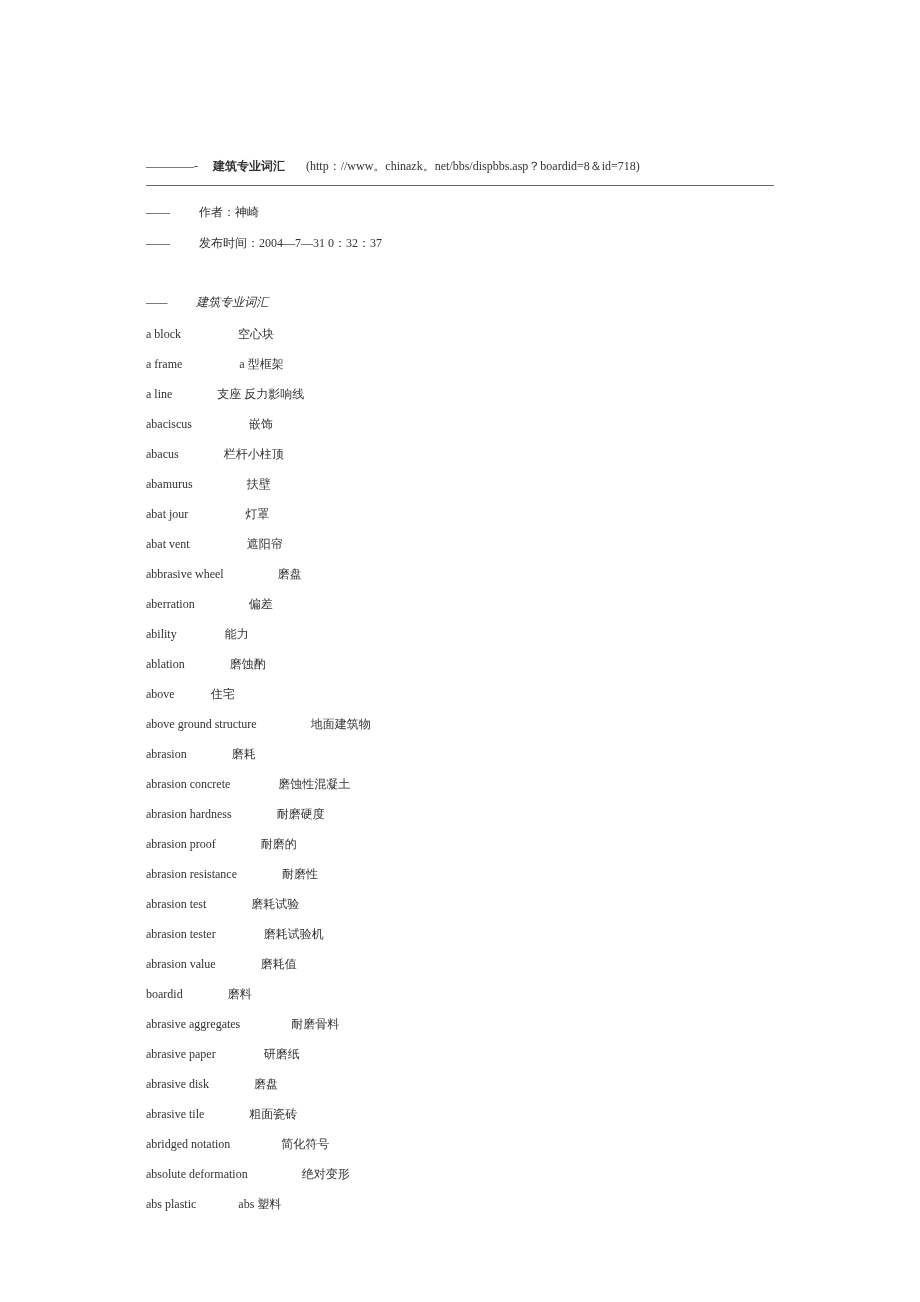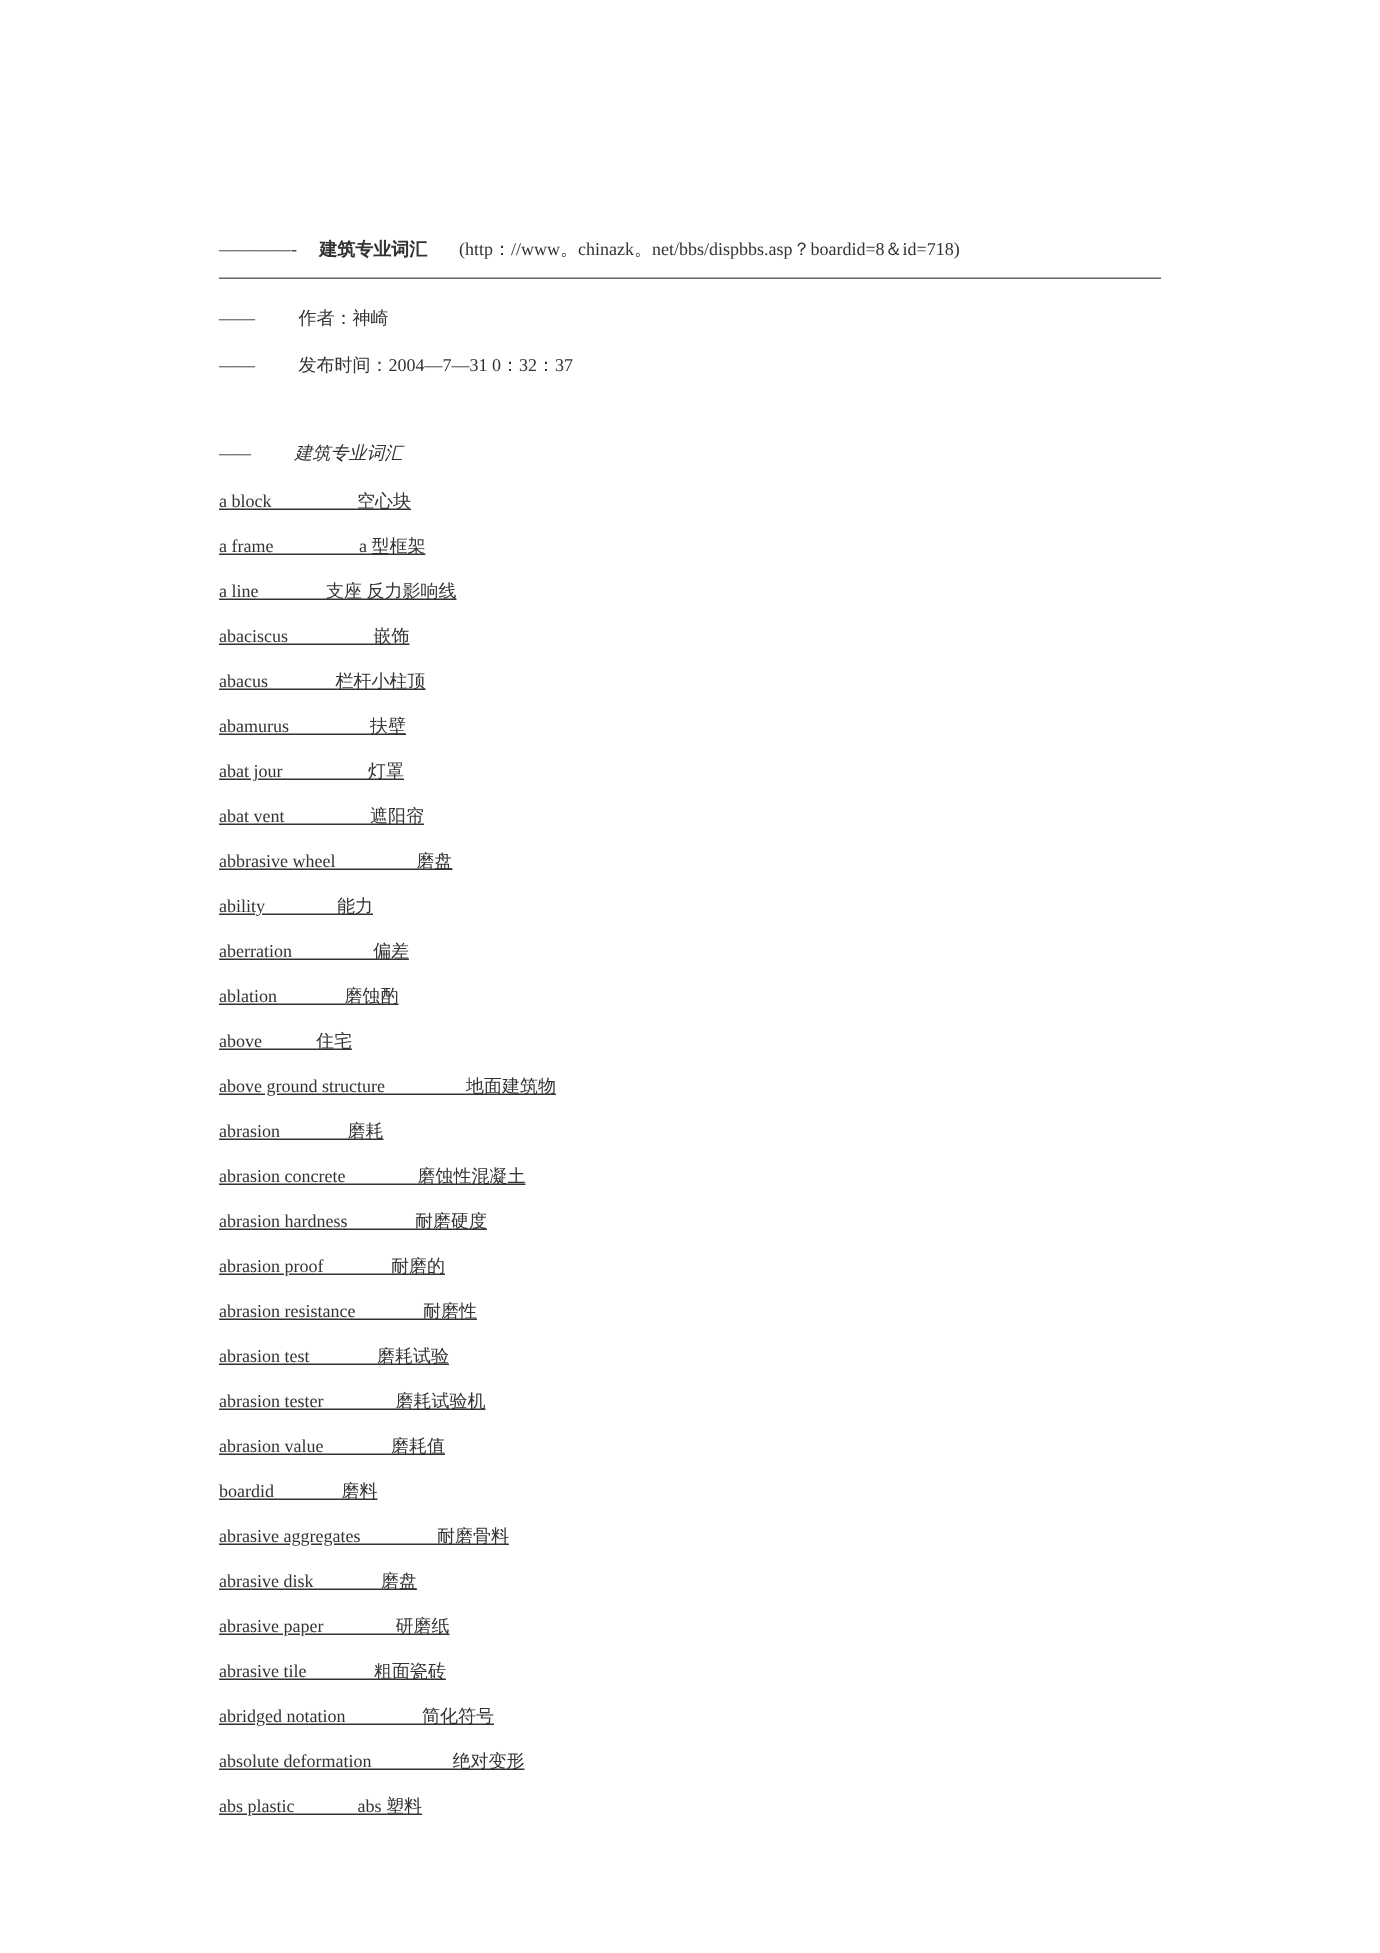--- a/index.html
+++ b/index.html
@@ -48,21 +48,20 @@
       margin-bottom: 14px;
       font-style: italic;
     }
     .section-title .label {
       margin-left: 26px;
     }
     .term-row {
       margin-bottom: 12px;
       line-height: 18px;
       white-space: pre;
-      text-decoration: underline;
     }
   </style>
 </head>
 <body>
 
 <div class="page">
   <div class="title-row">
     <span class="dash">————-</span>
     <span>&nbsp;&nbsp;&nbsp;</span>
     <span class="bold">建筑专业词汇</span>
@@ -90,34 +89,34 @@
 
   <div class="term-row">a block                   空心块</div>
   <div class="term-row">a frame                   a 型框架</div>
   <div class="term-row">a line               支座 反力影响线</div>
   <div class="term-row">abaciscus                   嵌饰</div>
   <div class="term-row">abacus               栏杆小柱顶</div>
   <div class="term-row">abamurus                  扶壁</div>
   <div class="term-row">abat jour                   灯罩</div>
   <div class="term-row">abat vent                   遮阳帘</div>
   <div class="term-row">abbrasive wheel                  磨盘</div>
+  <div class="term-row">aberration                  偏差</div>
   <div class="term-row">ability                能力</div>
-  <div class="term-row">aberration                  偏差</div>
   <div class="term-row">ablation               磨蚀酌</div>
   <div class="term-row">above            住宅</div>
   <div class="term-row">above ground structure                  地面建筑物</div>
   <div class="term-row">abrasion               磨耗</div>
   <div class="term-row">abrasion concrete                磨蚀性混凝土</div>
   <div class="term-row">abrasion hardness               耐磨硬度</div>
   <div class="term-row">abrasion proof               耐磨的</div>
   <div class="term-row">abrasion resistance               耐磨性</div>
   <div class="term-row">abrasion test               磨耗试验</div>
   <div class="term-row">abrasion tester                磨耗试验机</div>
   <div class="term-row">abrasion value               磨耗值</div>
   <div class="term-row">boardid               磨料</div>
   <div class="term-row">abrasive aggregates                 耐磨骨料</div>
+  <div class="term-row">abrasive paper                研磨纸</div>
   <div class="term-row">abrasive disk               磨盘</div>
-  <div class="term-row">abrasive paper                研磨纸</div>
   <div class="term-row">abrasive tile               粗面瓷砖</div>
   <div class="term-row">abridged notation                 简化符号</div>
   <div class="term-row">absolute deformation                  绝对变形</div>
   <div class="term-row">abs plastic              abs 塑料</div>
 </div>
 
 </body></html>

